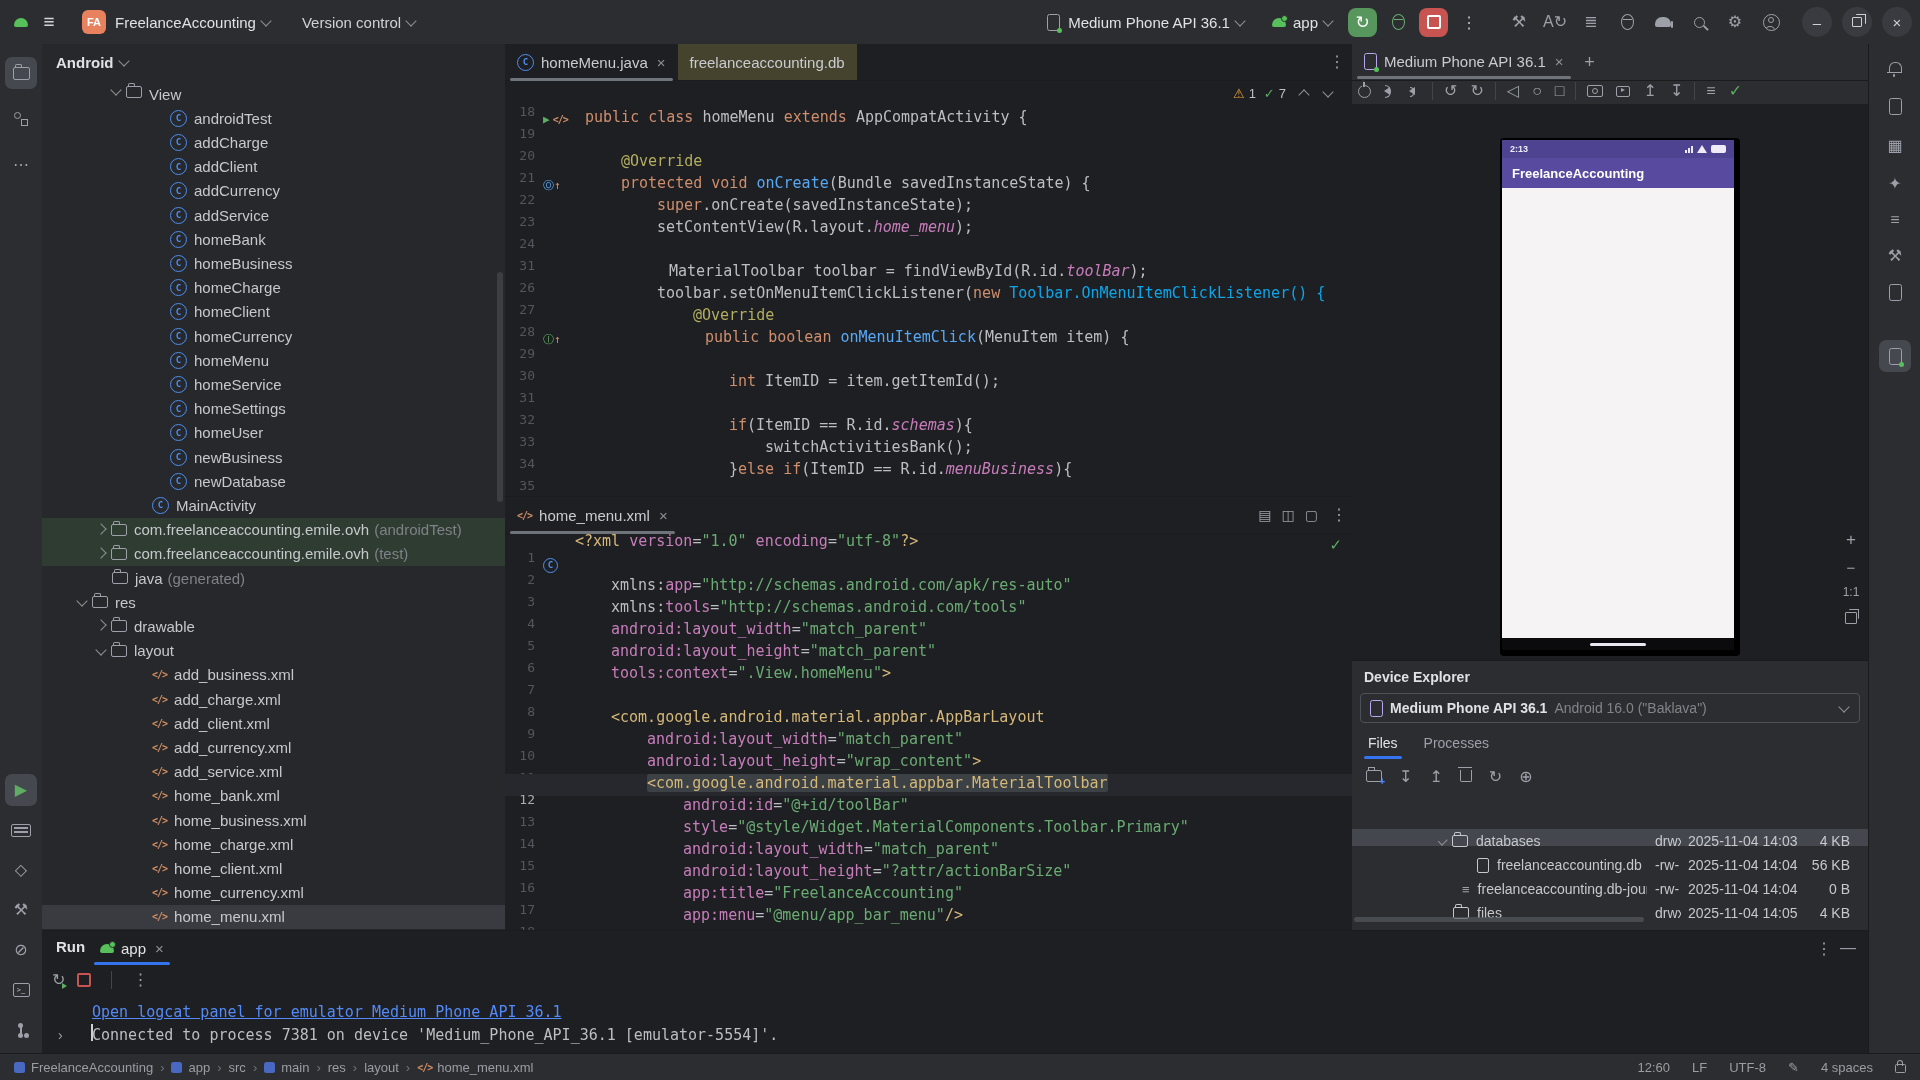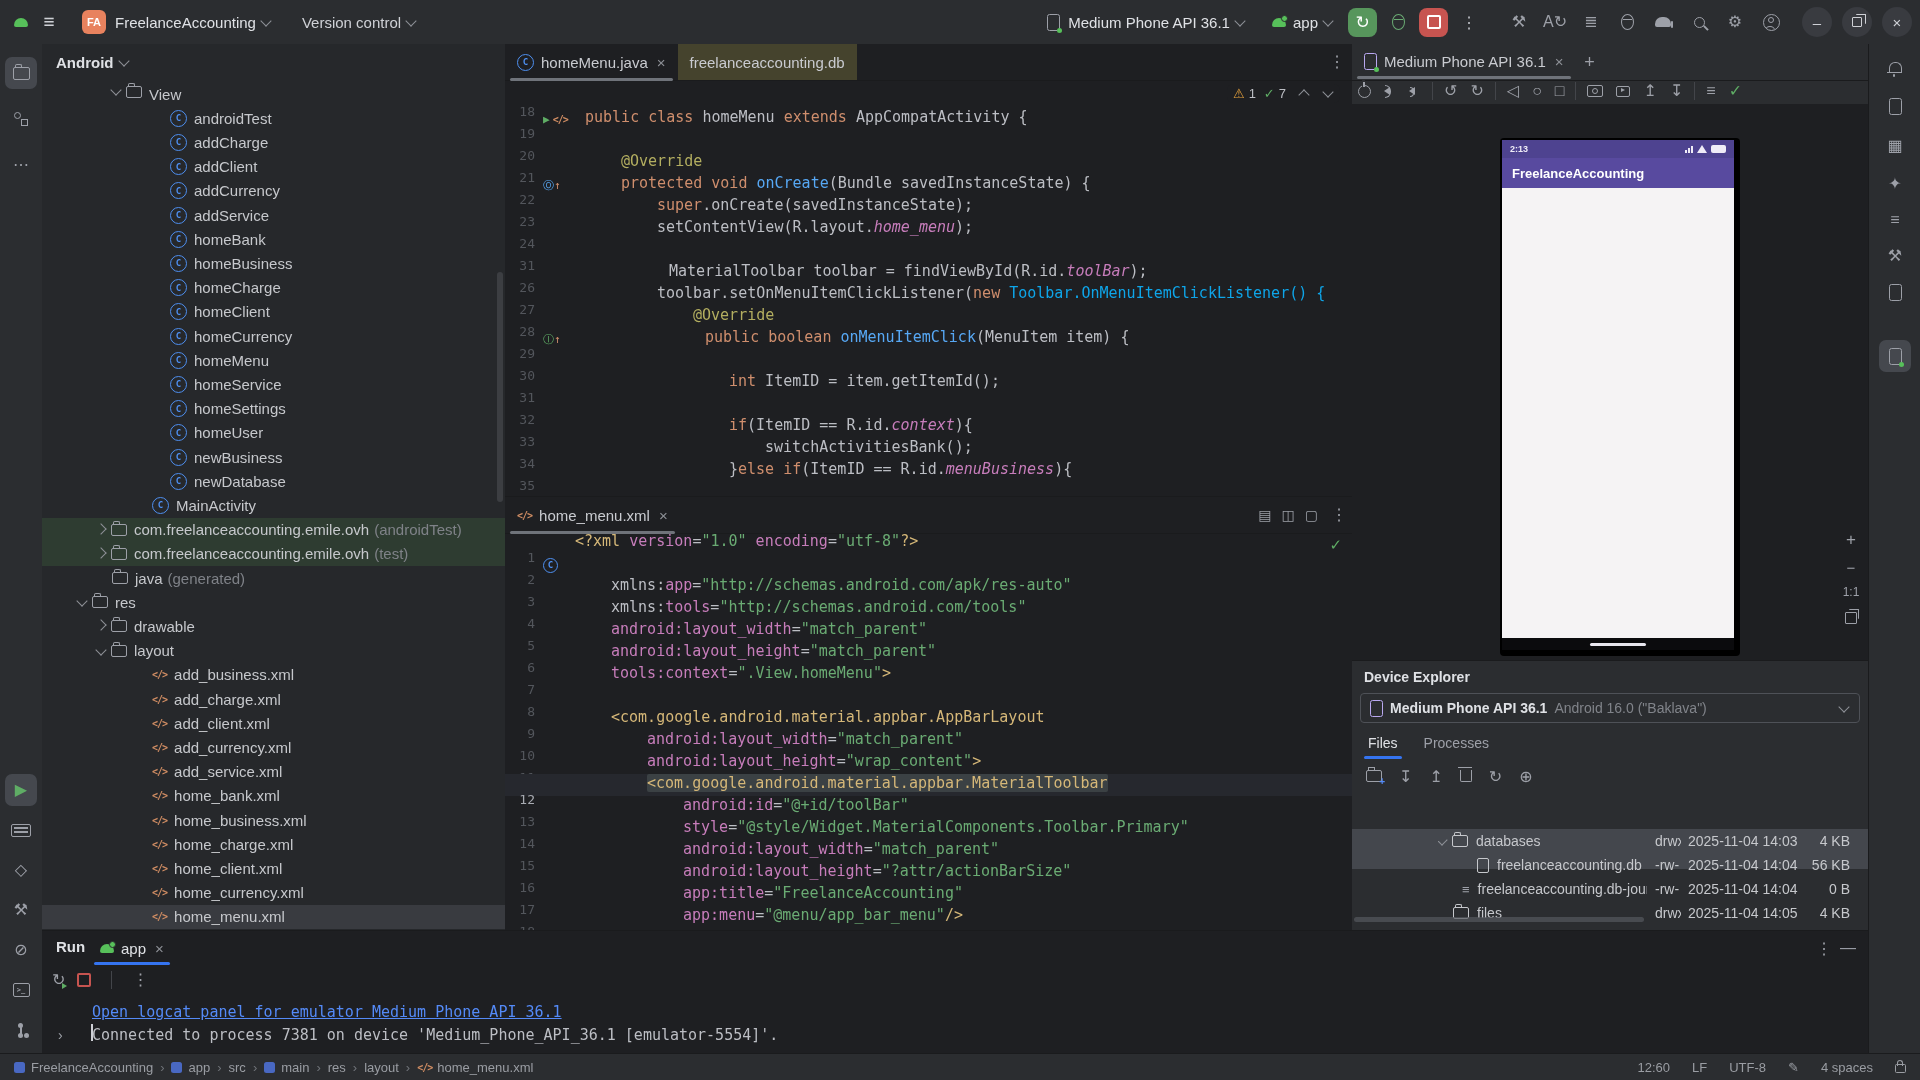--- a/index.html
+++ b/index.html
@@ -120,21 +120,21 @@
   #zoomctl{position:absolute;right:6px;top:486px;width:22px;display:flex;flex-direction:column;align-items:center;gap:9px;color:#9da0a8;font-size:15px}
   
   #devx{position:absolute;left:0;top:616px;right:0;bottom:0;background:#2b2d30;border-top:1px solid #1a1b1d}
   #devx-select{position:absolute;left:8px;right:8px;top:32px;height:28px;background:#2b2d30;border:1px solid #4e5157;border-radius:4px;display:flex;align-items:center;padding:0 9px;font-size:14px;gap:7px}
   .dtab{font-size:14px;color:#9da0a8;position:relative;margin-right:26px}
   .dtab.active{color:#dfe1e5}
   .dtab.active::after{content:"";position:absolute;left:-4px;right:-4px;bottom:-8px;height:3px;background:#3574f0;border-radius:2px}
   .dxi{margin-right:17px;color:#9da0a8}
   #dhead{position:absolute;left:0;right:0;top:142px;height:26px;border-top:1px solid #43454a;border-bottom:1px solid #43454a;font-size:13px;color:#9da0a8}
   .dcol-sep{position:absolute;top:2px;bottom:2px;width:1px;background:#43454a}
-  .drow{position:absolute;left:0;right:0;height:40px;font-size:14px;color:#c6c8cc}
+  .drow{position:absolute;left:0;right:0;height:17px;font-size:14px;color:#c6c8cc}
   .drow.sel{background:#44474d}
   .dcell{position:absolute;top:0;height:24px;display:flex;align-items:center;white-space:nowrap;overflow:hidden}
   #dscroll{position:absolute;left:2px;bottom:8px;width:290px;height:5px;border-radius:3px;background:#55585e;opacity:.7}
   
   #run{left:42px;top:930px;width:1826px;height:123px;background:#1e1f22;border-top:1px solid #1a1b1d}
   #run-tab{position:absolute;left:58px;top:0;height:34px;display:flex;align-items:center;gap:7px;font-size:15px;color:#dfe1e5}
   #run-tab::after{content:"";position:absolute;left:-6px;right:-6px;bottom:0;height:3px;background:#3574f0;border-radius:2px}
   .runline{position:absolute;left:50px;height:20px;font:15px "DejaVu Sans Mono",monospace;white-space:pre}
   
   #status{left:0;top:1053px;width:1920px;height:27px;background:#2b2d30;border-top:1px solid #1a1b1d;display:flex;align-items:center;font-size:13px;color:#9a9da3;padding:0 14px;box-sizing:border-box}
@@ -641,21 +641,21 @@
       <div class="cl " style="top:328px">
       <span class="ln">31</span><span class="gut"></span>
       <span class="code" style="left:224px"><span class="k">int</span><span class="p"> ItemID = item.getItemId();</span></span>
     </div>
       <div class="cl " style="top:350px">
       <span class="ln">32</span><span class="gut"></span>
       <span class="code" style="left:80px"></span>
     </div>
       <div class="cl " style="top:372px">
       <span class="ln">33</span><span class="gut"></span>
-      <span class="code" style="left:224px"><span class="k">if</span><span class="p">(ItemID == R.id.</span><span class="f">context</span><span class="p">){</span></span>
+      <span class="code" style="left:224px"><span class="k">if</span><span class="p">(ItemID == R.id.</span><span class="f">schemas</span><span class="p">){</span></span>
     </div>
       <div class="cl " style="top:394px">
       <span class="ln">34</span><span class="gut"></span>
       <span class="code" style="left:260px"><span class="p">switchActivitiesBank();</span></span>
     </div>
       <div class="cl " style="top:416px">
       <span class="ln">35</span><span class="gut"></span>
       <span class="code" style="left:224px"><span class="p">}</span><span class="k">else if</span><span class="p">(ItemID == R.id.</span><span class="f">menuBusiness</span><span class="p">){</span></span>
     </div>
     </div>

